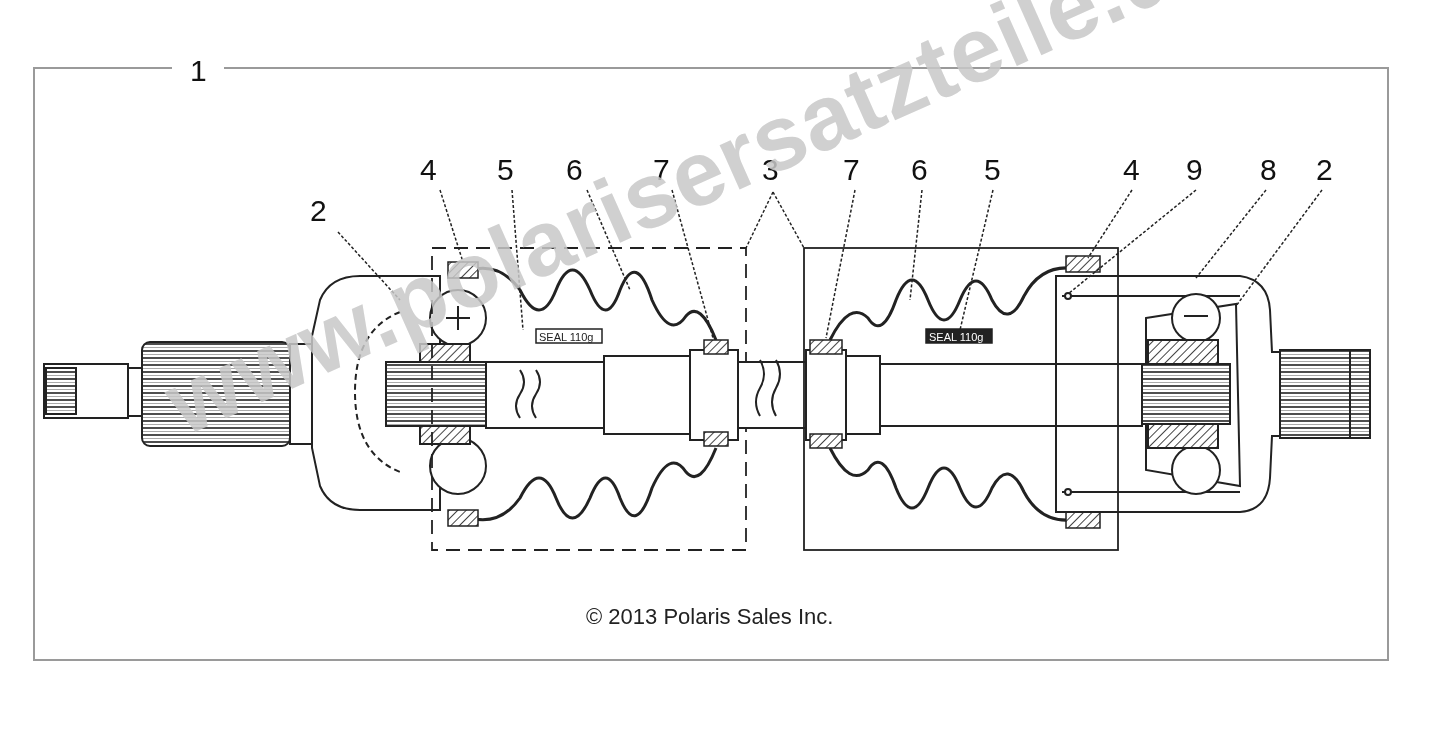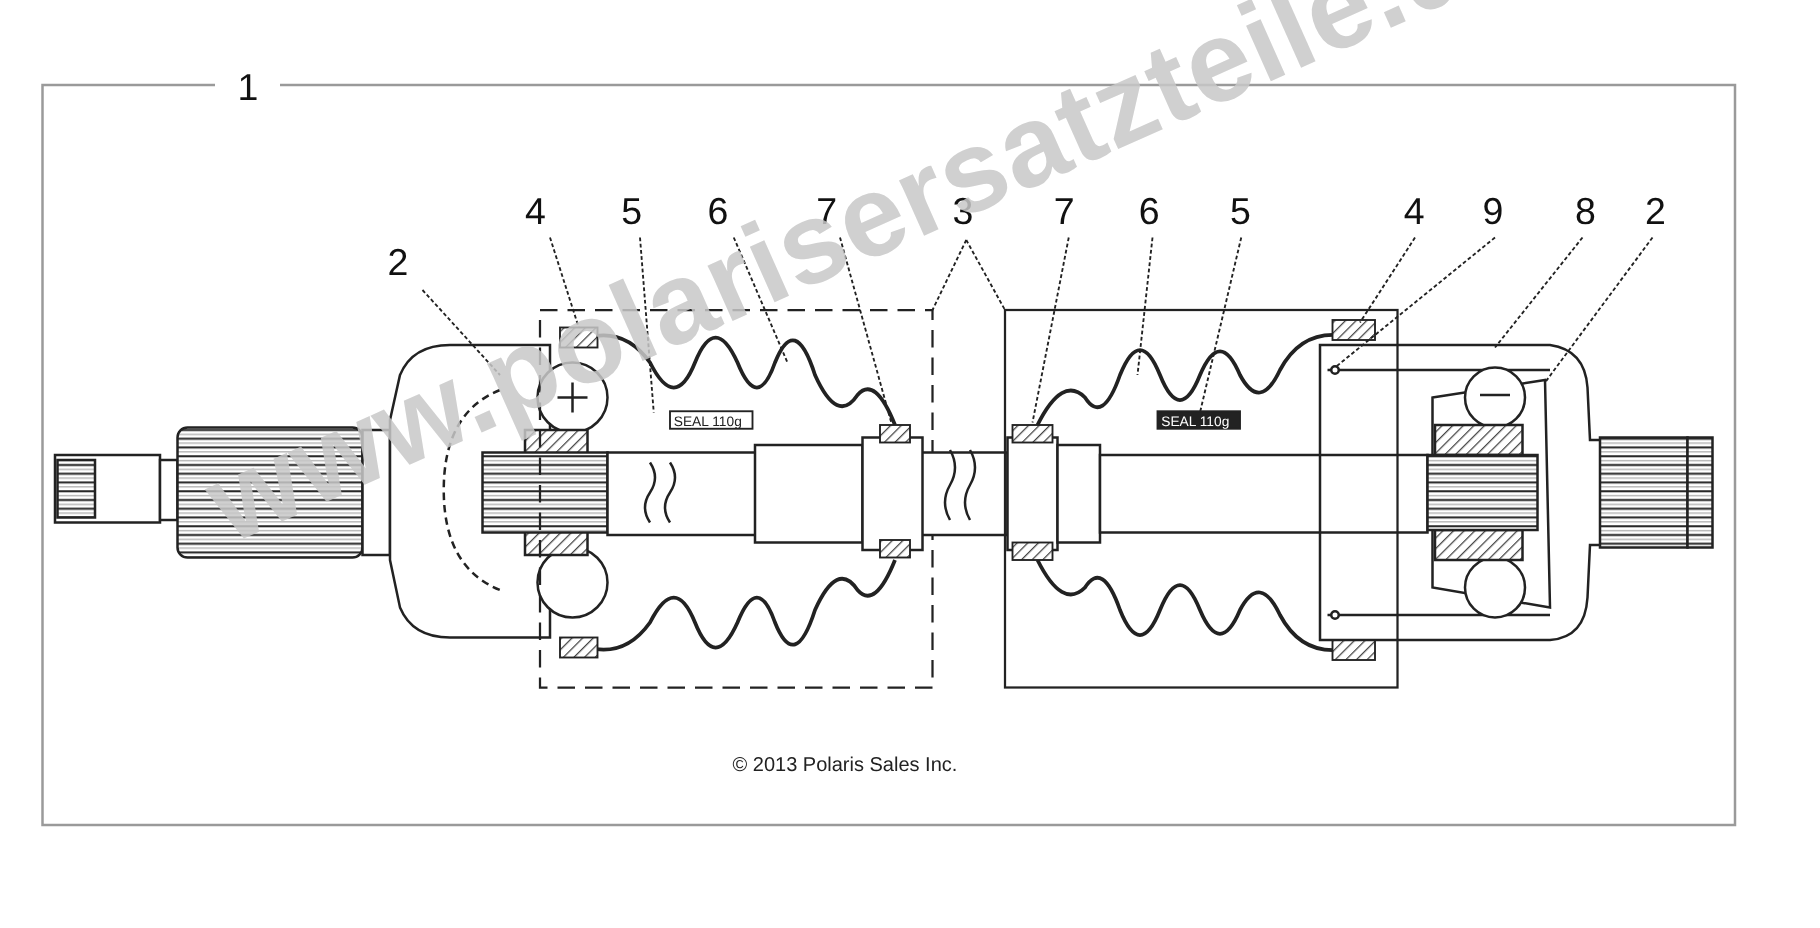--- a/index.html
+++ b/index.html
@@ -1,20 +1,20 @@
 <!DOCTYPE html>
 <html><head>
 <meta charset="utf-8">
 <style>
   html, body { margin: 0; padding: 0; background: #ffffff; }
   body { width: 1456px; height: 742px; position: relative; overflow: hidden;
          font-family: "Liberation Sans", sans-serif; }
   #diagram { position: absolute; left: 0; top: 0; }
   .callout { position: absolute; font-size: 30px; color: #111; line-height: 1; }
-  .copyright { position: absolute; left: 586px; top: 604px; font-size: 16px; color: #222; }
+  .copyright { position: absolute; left: 586px; top: 604px; font-size: 22px; color: #222; }
   .watermark { position: absolute; left: 150px; top: 360px; font-size: 92px; font-weight: bold;
                color: #c8c8c8; opacity: 0.85; transform-origin: left top; transform: rotate(-24deg);
                white-space: nowrap; letter-spacing: 1px; pointer-events: none; }
 </style>
 </head>
 <body>
 
 <svg id="diagram" width="1456" height="742" viewBox="0 0 1456 742" xmlns="http://www.w3.org/2000/svg">
   <defs>
     <pattern id="hatch" patternUnits="userSpaceOnUse" width="6" height="6" patternTransform="rotate(45)">

